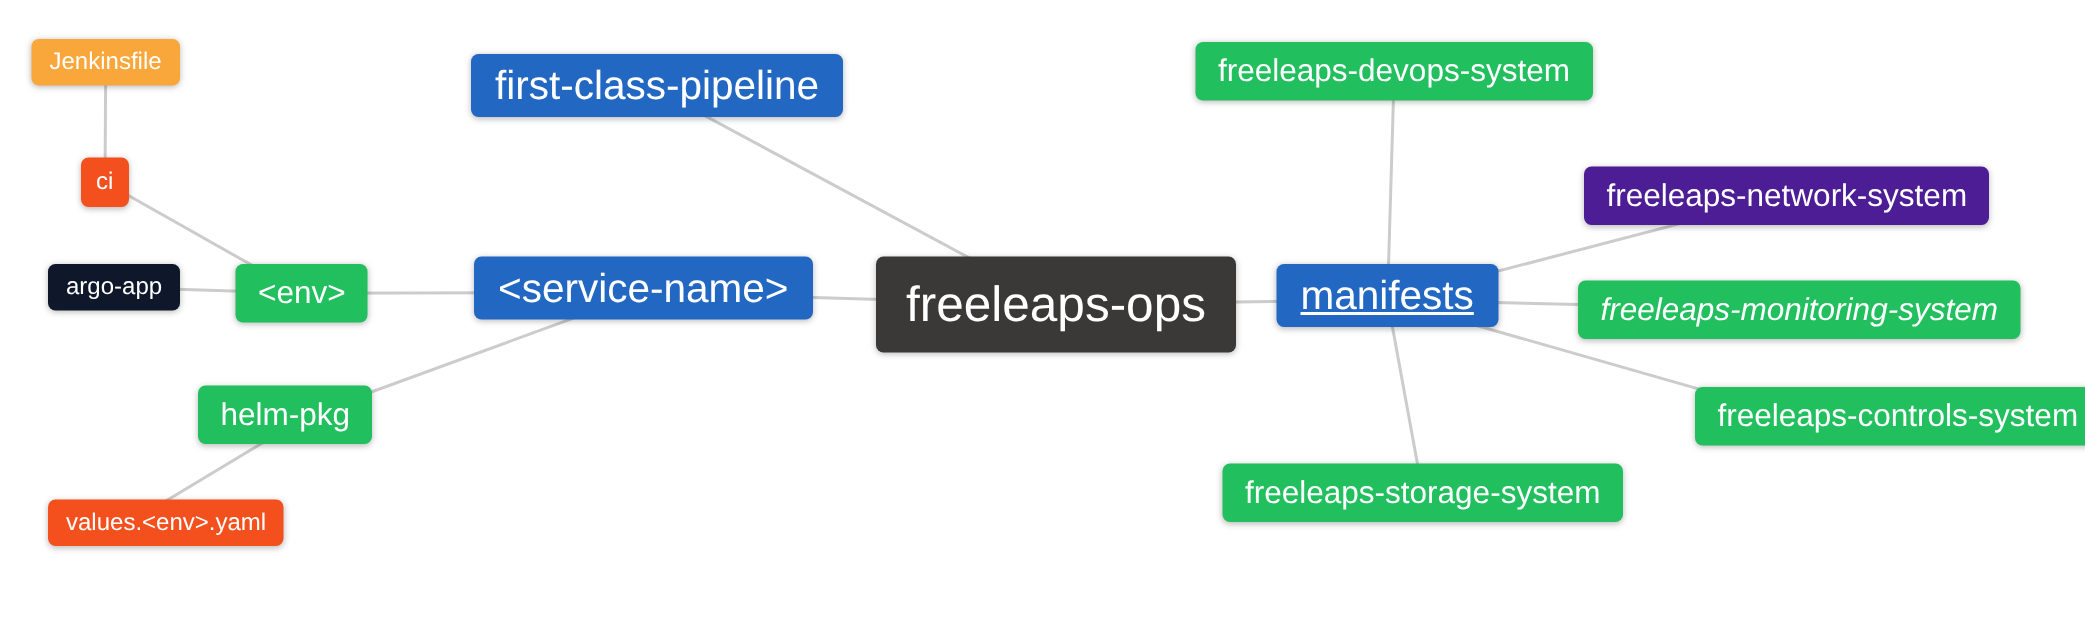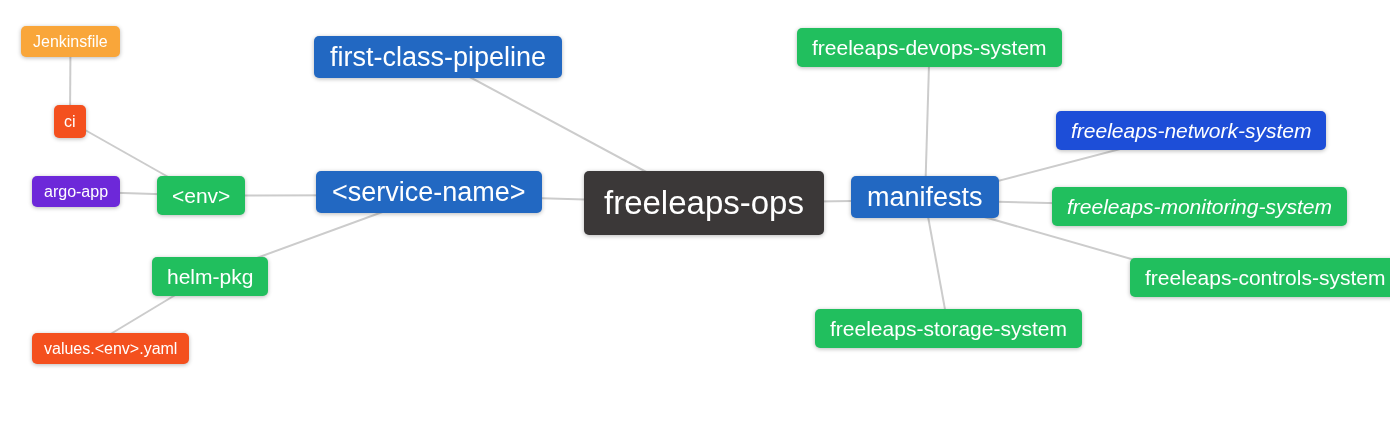--- a/index.html
+++ b/index.html
@@ -33,22 +33,22 @@
   .sz-l  { font-size: 27px; padding: 5px 16px; }
   .sz-xl { font-size: 33px; padding: 12px 20px; }
 
   .n-jenkinsfile                 { left: 21px;   top: 26px;  }
   .n-ci                          { left: 54px;   top: 105px; padding: 7px 10px; }
   .n-argo-app                    { left: 32px;   top: 176px; }
   .n-env                         { left: 157px;  top: 176px; }
   .n-service-name                { left: 316px;  top: 171px; }
   .n-first-class-pipeline        { left: 314px;  top: 36px;  }
   .n-freeleaps-ops               { left: 584px;  top: 171px; }
-  .n-manifests                   { left: 851px;  top: 176px; }
-  .n-helm-pkg                    { left: 152px;  top: 257px; }
+  .n-manifests                   { left: 851px;  top: 176px; text-decoration: underline; }
+  .n-helm-pkg                    { left: 132px;  top: 257px; }
   .n-values-env-yaml             { left: 8px;    top: 333px; margin-left: 24px; }
   .n-freeleaps-devops-system     { left: 797px;  top: 28px;  }
   .n-freeleaps-network-system    { left: 1056px; top: 111px; }
   .n-freeleaps-monitoring-system { left: 1052px; top: 187px; font-style: italic; }
   .n-freeleaps-controls-system   { left: 1104px; top: 258px; margin-left: 26px; }
   .n-freeleaps-storage-system    { left: 815px;  top: 309px; }
 </style>
 </head>
 <body>
 
@@ -65,26 +65,26 @@
       <line x1="704" y1="203" x2="925" y2="200" stroke="#cccccc" stroke-width="2"></line>
       <line x1="925" y1="200" x2="929.5" y2="47.5" stroke="#cccccc" stroke-width="2"></line>
       <line x1="925" y1="200" x2="1191" y2="130.5" stroke="#cccccc" stroke-width="2"></line>
       <line x1="925" y1="200" x2="1199.5" y2="206.5" stroke="#cccccc" stroke-width="2"></line>
       <line x1="925" y1="200" x2="1196" y2="277.5" stroke="#cccccc" stroke-width="2"></line>
       <line x1="925" y1="200" x2="948.5" y2="328.5" stroke="#cccccc" stroke-width="2"></line>
     </svg>
 
   <div class="node sz-s n-jenkinsfile" style="background: rgb(249, 166, 58);">Jenkinsfile</div>
   <div class="node sz-s n-ci" style="background: rgb(244, 80, 30);">ci</div>
-  <div class="node sz-s n-argo-app" style="background: #6d28d9;">argo-app</div>
+  <div class="node sz-s n-argo-app" style="background: #0f172a;">argo-app</div>
   <div class="node sz-m n-env" style="background: rgb(33, 191, 94);">&lt;env&gt;</div>
   <div class="node sz-l n-service-name" style="background: rgb(34, 104, 194);">&lt;service-name&gt;</div>
   <div class="node sz-l n-first-class-pipeline" style="background: rgb(34, 104, 194);">first-class-pipeline</div>
   <div class="node sz-xl n-freeleaps-ops" style="background: rgb(59, 56, 56);">freeleaps-ops</div>
   <div class="node sz-l n-manifests" style="background: rgb(34, 104, 194);">manifests</div>
   <div class="node sz-m n-helm-pkg" style="background: rgb(33, 191, 94);">helm-pkg</div>
   <div class="node sz-s n-values-env-yaml" style="background: rgb(244, 80, 30);">values.&lt;env&gt;.yaml</div>
   <div class="node sz-m n-freeleaps-devops-system" style="background: rgb(33, 191, 94);">freeleaps-devops-system</div>
-  <div class="node sz-m n-freeleaps-network-system" style="background: #1d4ed8; font-style: italic;">freeleaps-network-system</div>
+  <div class="node sz-m n-freeleaps-network-system" style="background: #4c1d95;">freeleaps-network-system</div>
   <div class="node sz-m n-freeleaps-monitoring-system" style="background: rgb(33, 191, 94);">freeleaps-monitoring-system</div>
   <div class="node sz-m n-freeleaps-controls-system" style="background: rgb(33, 191, 94);">freeleaps-controls-system</div>
   <div class="node sz-m n-freeleaps-storage-system" style="background: rgb(33, 191, 94);">freeleaps-storage-system</div>
 </div>
 
 </body></html>

